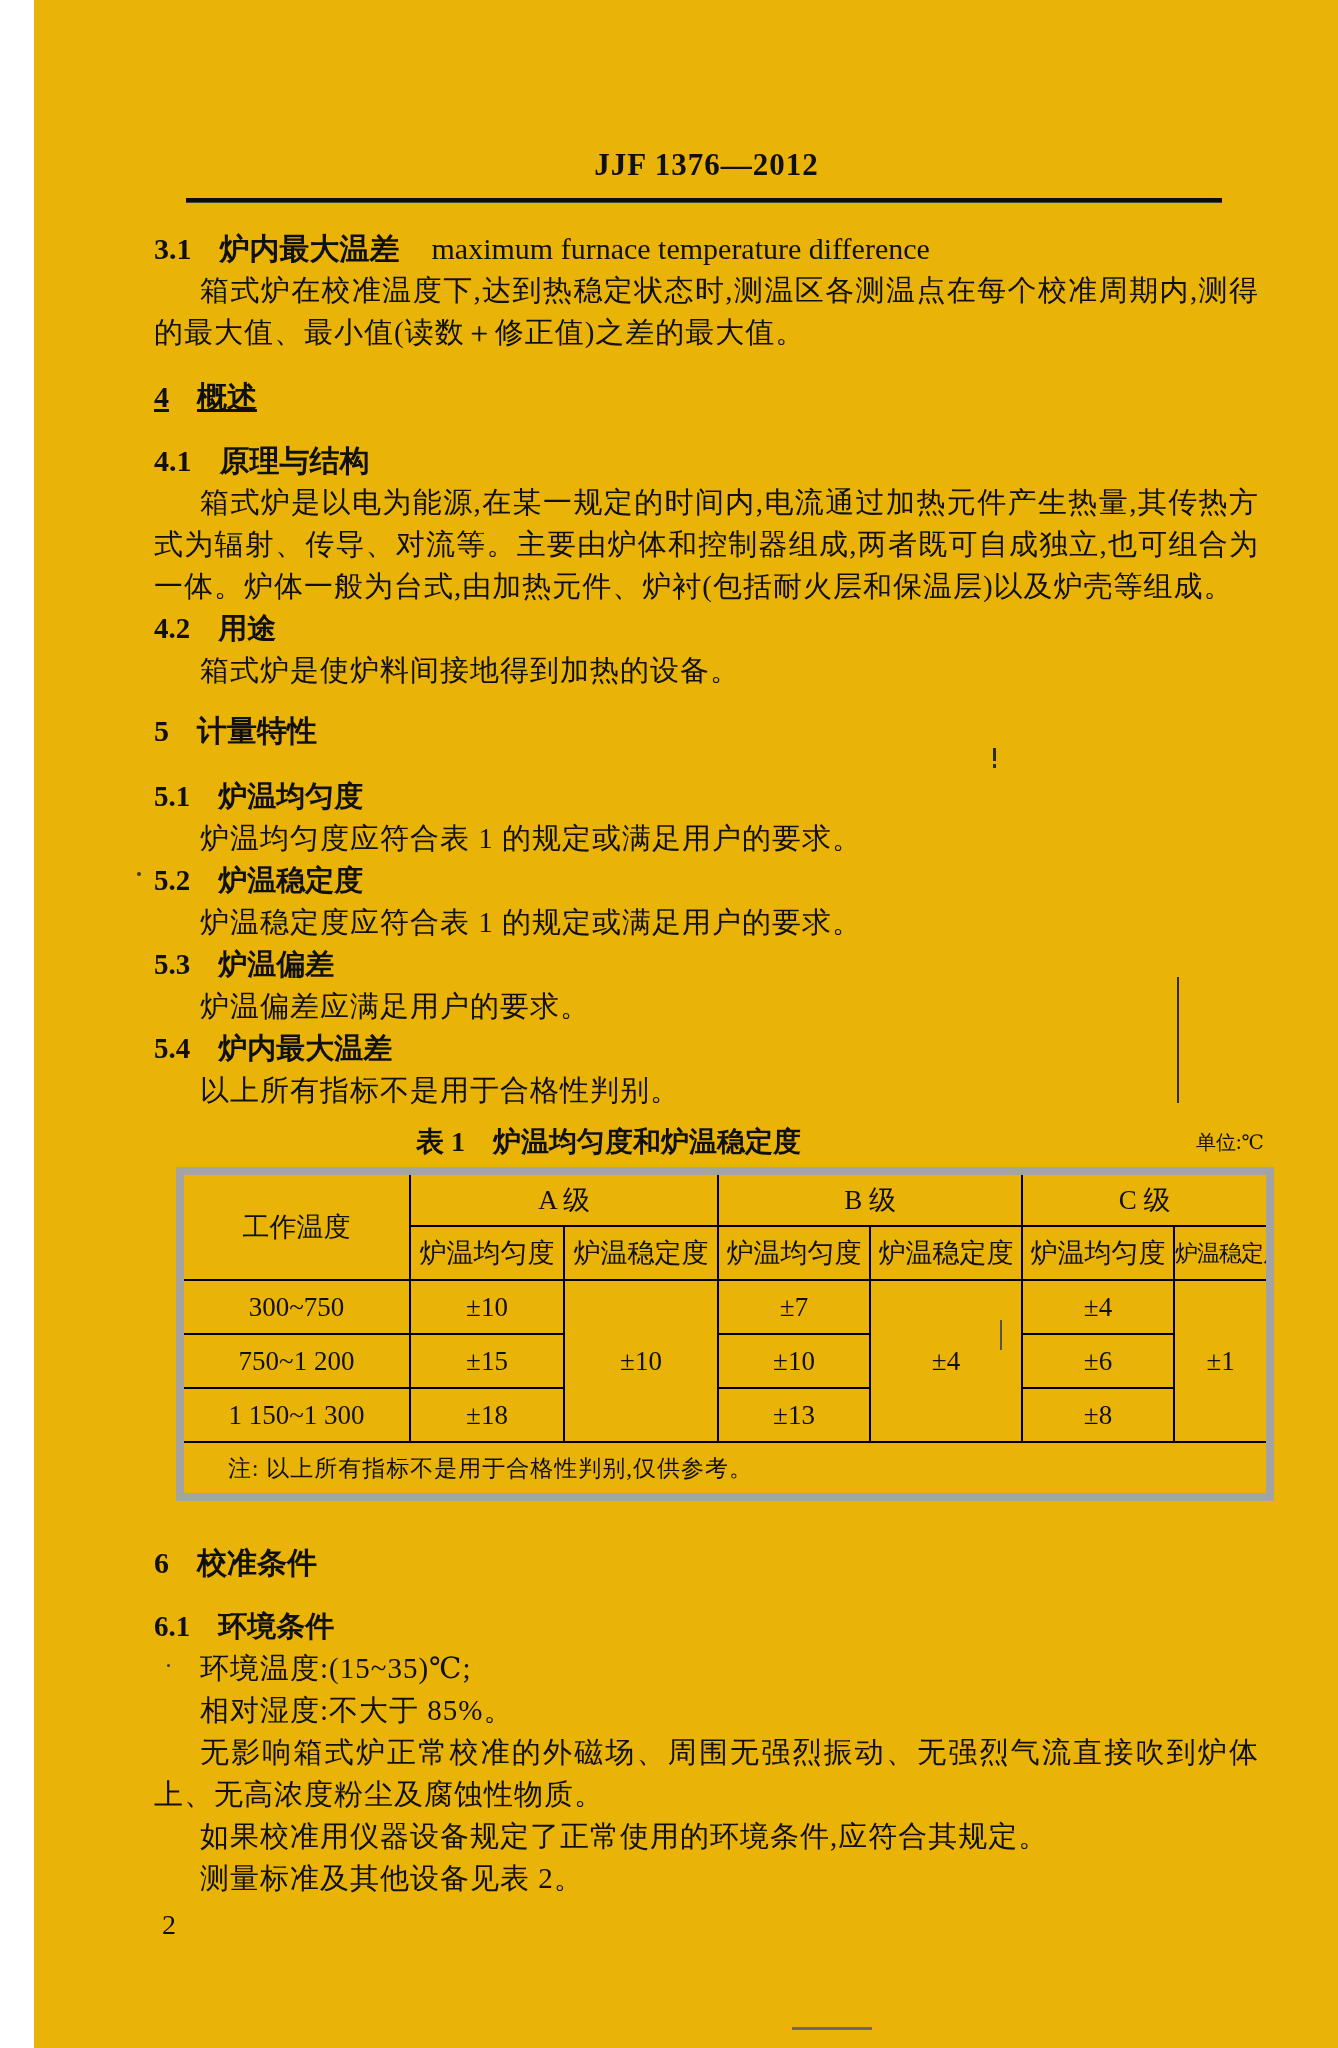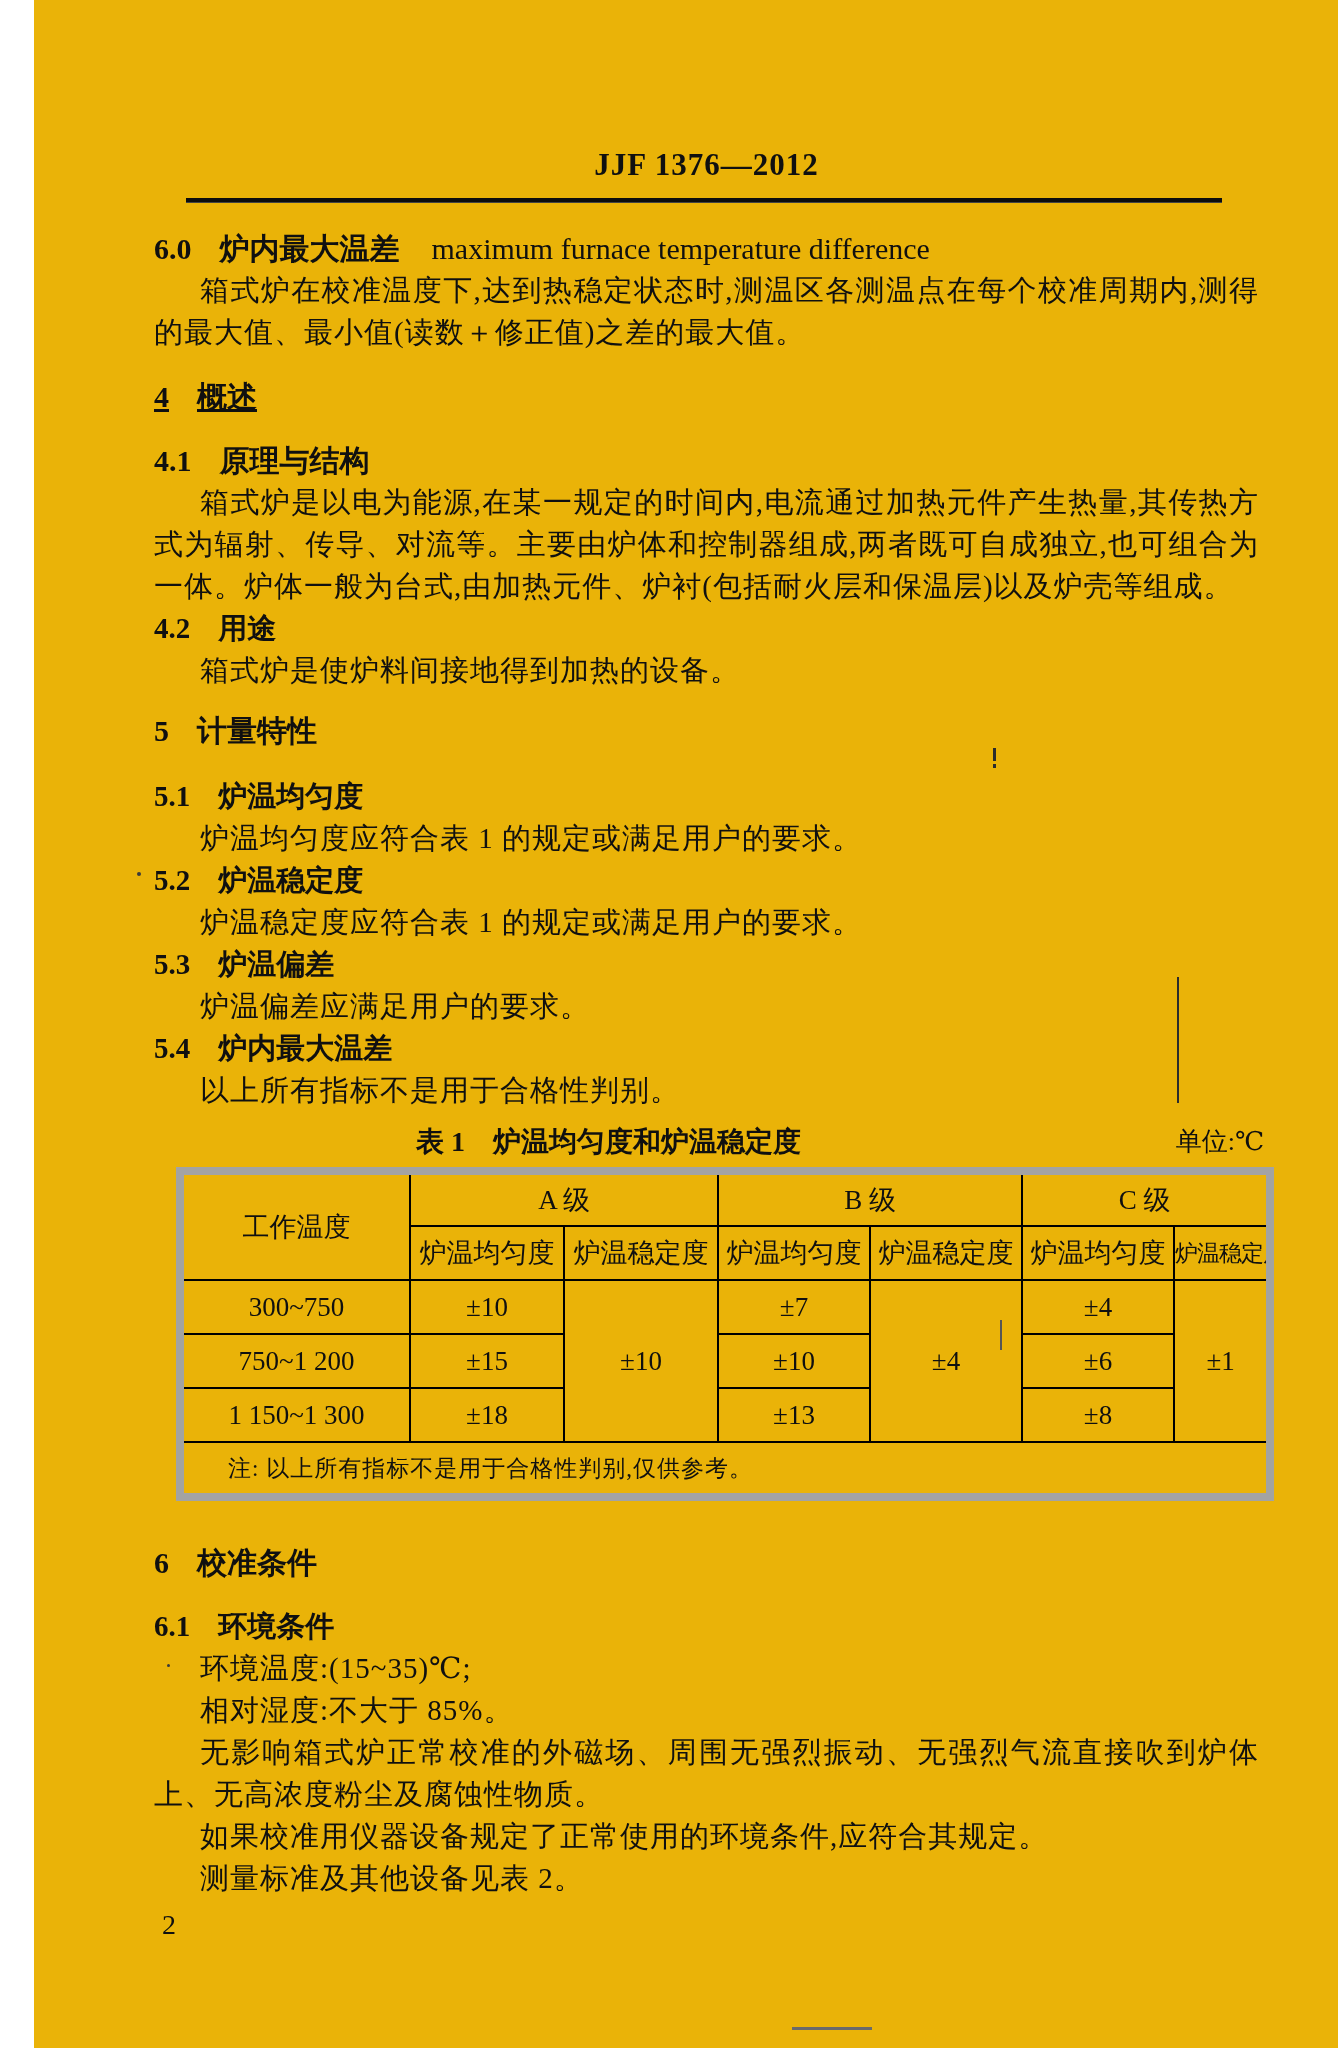--- a/index.html
+++ b/index.html
@@ -47,21 +47,21 @@
     text-indent:46px; text-align:justify;
     letter-spacing:1px;
   }
   .oneline { text-align:left; }
 
   .t1-caption-row {
     display:flex; align-items:flex-start;
     margin:14px 0 0 22px; width:1090px;
   }
   .t1-caption { margin-left:240px; font-weight:700; font-size:28px; line-height:34px; }
-  .t1-unit { margin-left:auto; font-size:26px; line-height:34px; padding-right:2px; }
+  .t1-unit { margin-left:auto; font-size:20px; line-height:34px; padding-right:2px; }
 
   table.t1 {
     border-collapse:collapse; table-layout:fixed;
     width:1090px; margin:8px 0 0 22px;
     border:8px solid #a3a3a3;
   }
   table.t1 th, table.t1 td {
     border:2px solid #000;
     font-weight:400; font-size:27px;
     text-align:center; vertical-align:middle;
@@ -85,21 +85,21 @@
 </head>
 <body>
 
 <div class="page">
   <div class="content">
 
     <div class="doc-header">JJF 1376—2012</div>
     <div class="header-rule"></div>
 
     <div class="sec-h h37">
-      <span class="num">6.0</span><span>炉内最大温差</span><span class="en">maximum furnace temperature difference</span>
+      <span class="num">3.1</span><span>炉内最大温差</span><span class="en">maximum furnace temperature difference</span>
     </div>
     <div class="para">箱式炉在校准温度下,达到热稳定状态时,测温区各测温点在每个校准周期内,测得的最大值、最小值(读数＋修正值)之差的最大值。</div>
 
     <div class="sec-h h4">
       <span class="num">4</span><span>概述</span>
     </div>
 
     <div class="sec-h h41">
       <span class="num">4.1</span><span>原理与结构</span>
     </div>

